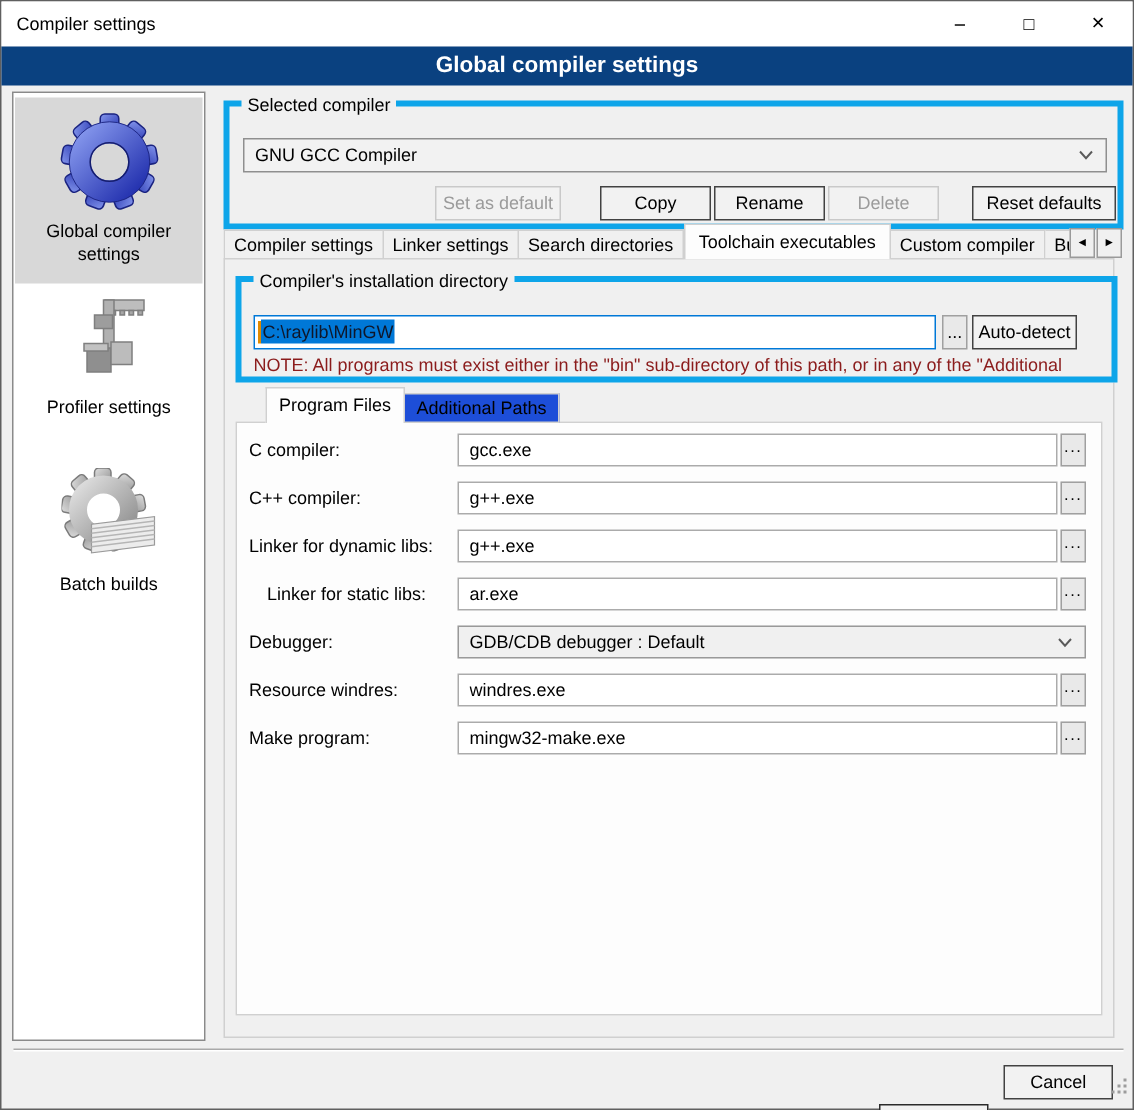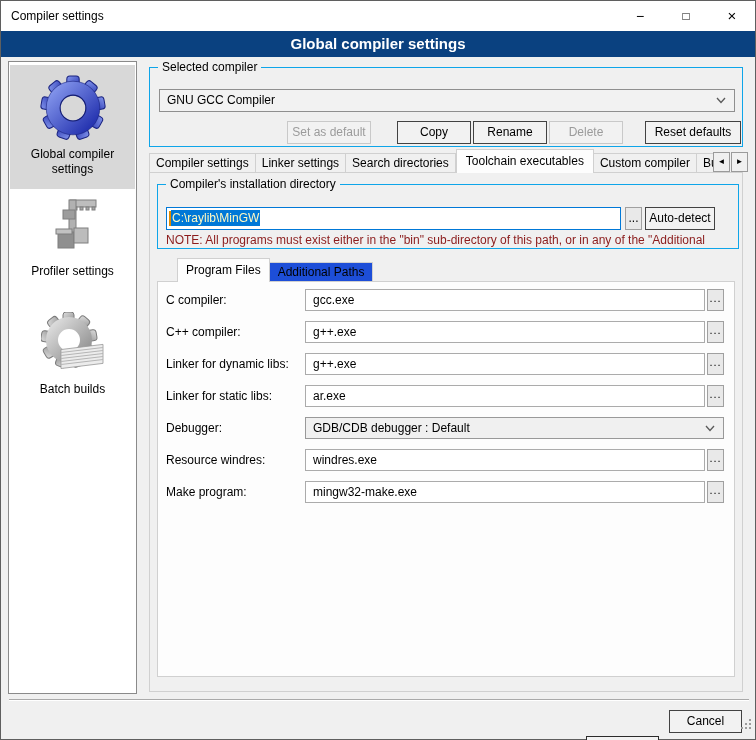--- a/index.html
+++ b/index.html
@@ -15,21 +15,21 @@
   
   .banner{position:absolute;left:0;top:30px;width:754px;height:26px;background:#0a4180;color:#fff;
           font-weight:bold;font-size:15px;text-align:center;line-height:26px;}
   
   .sidebar{position:absolute;left:7px;top:60px;width:127px;height:631px;background:#fff;border:1px solid #8a8a8a;}
   .sb-item{position:absolute;left:1px;width:125px;text-align:center;}
   .sb-item.selected{background:#d8d8d8;}
   .sb-icon{display:block;margin:0 auto;}
   .sb-label{display:block;font-size:12px;line-height:15px;padding-top:6px;}
   
-  .gbox{position:absolute;border:1px solid #0ea5e9;background:#f0f0f0;}
+  .gbox{position:absolute;border:4px solid #0ea5e9;background:#f0f0f0;}
   .legend{position:absolute;top:-8px;left:8px;background:#f0f0f0;padding:0 4px;font-size:12px;line-height:15px;}
   
   .combo{position:absolute;background:#f2f2f2;border:1px solid #8f8f8f;line-height:21px;padding-left:7px;box-sizing:border-box;}
   .combo .chev{position:absolute;right:8px;top:7px;width:10px;height:7px;}
   
   .btn{position:absolute;background:#f2f2f2;border:1px solid #424242;text-align:center;line-height:21px;
        height:23px;box-sizing:border-box;font-size:12px;}
   .btn.disabled{border-color:#c9c9c9;color:#9b9b9b;}
   
   .tabstrip{position:absolute;left:148px;top:148px;width:566px;height:24px;display:flex;align-items:flex-end;overflow:hidden;}
@@ -37,21 +37,21 @@
        white-space:nowrap;box-sizing:border-box;}
   .tab:first-child{border-left-width:1px;}
   .tab.active{height:24px;line-height:23px;background:#fdfdfd;border-left-width:1px;border-bottom:none;padding:0 9px;position:relative;z-index:3;text-align:right;}
   .tab.clipped{width:34px;overflow:hidden;padding-right:0;}
   .tabarrow{position:absolute;top:151px;width:17px;height:20px;background:#f0f0f0;border:1px solid #9a9a9a;
             box-sizing:border-box;text-align:center;line-height:18px;font-size:8px;z-index:4;}
   .tabpage{position:absolute;left:148px;top:171px;width:592px;height:518px;border:1px solid #d0d0d0;background:#f0f0f0;z-index:1;}
   
   .path-input{position:absolute;background:#fff;border:1px solid #0078d7;height:23px;box-sizing:border-box;line-height:21px;padding-left:2px;}
   .caret{display:inline-block;width:2px;height:15px;background:#e08a00;vertical-align:middle;margin-right:0px;}
-  .selgtext{background:#0078d7;color:#fef9c3;padding:1px 1px;}
+  .selgtext{background:#0078d7;color:#0f172a;padding:1px 1px;}
   .note{position:absolute;color:#8b1c1c;white-space:nowrap;overflow:hidden;}
   
   .itabstrip{position:absolute;left:156px;top:257px;height:24px;display:flex;align-items:flex-end;z-index:3;padding-left:20px;}
   .itab{height:20px;line-height:19px;padding:0 8px;border:1px solid #d0d0d0;border-left-width:0;background:#1d4ed8;box-sizing:border-box;white-space:nowrap;}
   .itab:first-child{border-left-width:1px;}
   .itab.active{height:24px;line-height:23px;background:#fdfdfd;border-left-width:1px;border-bottom:none;}
   .innerpage{position:absolute;left:156px;top:280px;width:576px;height:394px;border:1px solid #d0d0d0;background:#fdfdfd;z-index:2;}
   .fld-label{position:absolute;left:8px;line-height:15px;}
   .fld-input{position:absolute;left:147px;width:400px;height:22px;border:1px solid #ababab;background:#fff;
              font-family:"Liberation Sans",sans-serif;font-size:12px;padding:0 0 0 7px;box-sizing:border-box;}
@@ -206,21 +206,21 @@
     <div class="browse" style="top:7px;">...</div>
 
     <span class="fld-label" style="top:43px;">C++ compiler:</span>
     <input class="fld-input" style="top: 39px;" readonly="" value="g++.exe">
     <div class="browse" style="top:39px;">...</div>
 
     <span class="fld-label" style="top:75px;">Linker for dynamic libs:</span>
     <input class="fld-input" style="top: 71px;" readonly="" value="g++.exe">
     <div class="browse" style="top:71px;">...</div>
 
-    <span class="fld-label" style="top:107px;">Linker for static libs:</span>
+    <span class="fld-label" style="top:107px;margin-left:12px;">Linker for static libs:</span>
     <input class="fld-input" style="top: 103px;" readonly="" value="ar.exe">
     <div class="browse" style="top:103px;">...</div>
 
     <span class="fld-label" style="top:139px;">Debugger:</span>
     <div class="fld-combo" style="top:135px;">
       <span>GDB/CDB debugger : Default</span>
       <svg style="position:absolute;right:8px;top:7px;width:10px;height:7px;" viewBox="0 0 10 7">
         <polyline points="1,1 5,5.5 9,1" fill="none" stroke="#5a5a5a" stroke-width="1.3"></polyline>
       </svg>
     </div>

